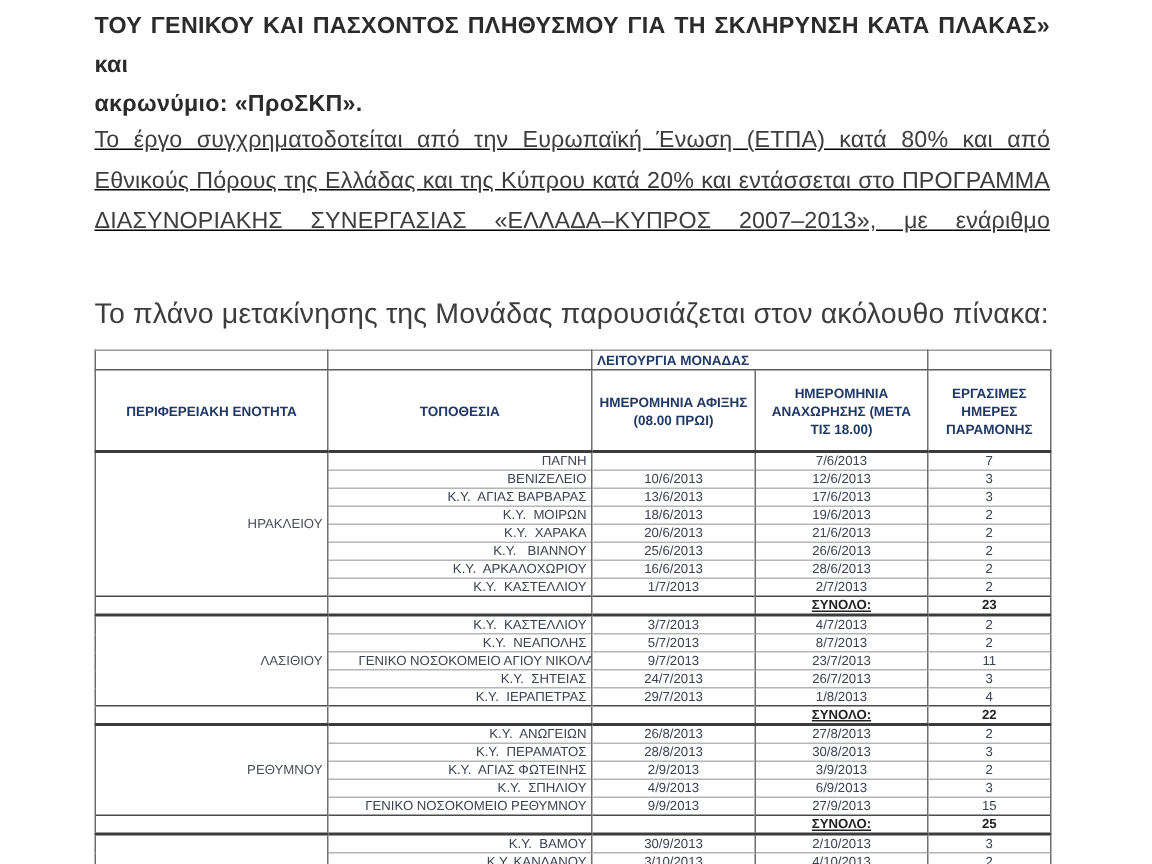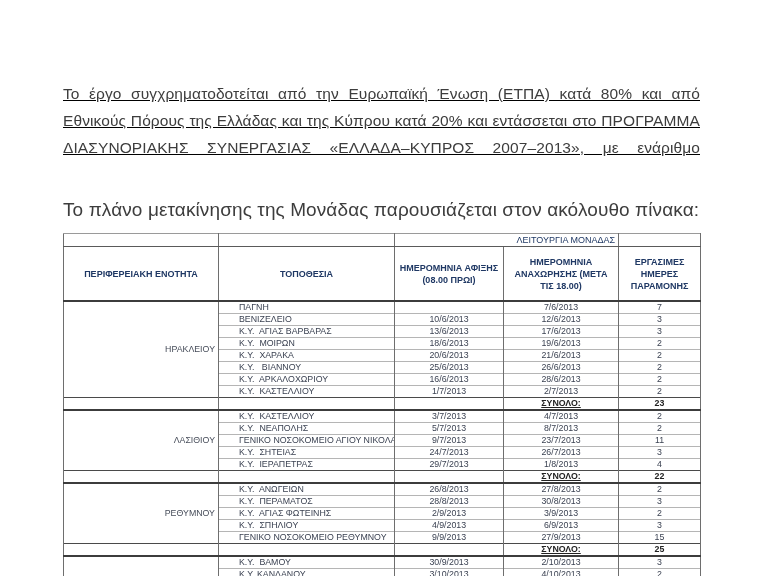--- a/index.html
+++ b/index.html
@@ -20,49 +20,53 @@
   
   .tbl-wrap{top:233px;}
   table{border-collapse:collapse;table-layout:fixed;width:637px;}
   col.c1{width:155px;} col.c2{width:176px;} col.c3{width:109px;} col.c4{width:115px;} col.c5{width:82px;}
   th,td{
     margin:0;padding:0 3px;overflow:hidden;
     border-left:1px solid #6e6e6e;border-right:1px solid #6e6e6e;
     font-family:"Liberation Sans", sans-serif;
   }
   tr.top-row th{
-    height:12px;font-size:9px;font-weight:normal;color:#1F3864;text-align:right;
+    height:12px;font-size:9px;font-weight:bold;color:#1F3864;text-align:left;
     border-top:1px solid #9a9a9a;border-bottom:1px solid #5a5a5a;line-height:12px;
     white-space:nowrap;
   }
   tr.head-row th{
     height:49px;font-size:9px;font-weight:bold;color:#1F3864;text-align:center;
     vertical-align:middle;line-height:12px;border-bottom:2px solid #3c3c3c;padding:2px 3px;
   }
   tbody td{
     height:11px;font-size:8.8px;color:#3b4252;text-align:center;vertical-align:middle;
     border-top:1px solid #b5b5b5;line-height:11px;white-space:pre;
   }
-  tbody td.loc{text-align:left;padding-left:20px;margin-left:35px;}
+  tbody td.loc{text-align:right;padding-left:20px;margin-left:35px;}
   tbody td.region{
     font-size:8.8px;color:#474d5a;text-align:right;vertical-align:middle;
     border-top:2px solid #3c3c3c;
   }
   tr.total-row td{
     border-top:1px solid #4a4a4a;border-bottom:2px solid #3c3c3c;
     font-weight:bold;color:#222;
   }
   tr.total-row td.total-label{text-decoration:underline;}
   tbody tr:first-child td{border-top:none;}
 </style>
 </head>
 <body>
 
 <div class="page">
 
+  <div class="content title-block" style="top:5px;">
+    <div class="t-line just">ΤΟΥ ΓΕΝΙΚΟΥ ΚΑΙ ΠΑΣΧΟΝΤΟΣ ΠΛΗΘΥΣΜΟΥ ΓΙΑ ΤΗ ΣΚΛΗΡΥΝΣΗ ΚΑΤΑ ΠΛΑΚΑΣ» και</div>
+    <div class="t-line">ακρωνύμιο: «ΠροΣΚΠ».</div>
+  </div>
 
   <div class="content para-block" style="top:80px;">
     <div class="p-line just">Το έργο συγχρηματοδοτείται  από την Ευρωπαϊκή Ένωση (ΕΤΠΑ) κατά 80% και από</div>
     <div class="p-line just">Εθνικούς Πόρους της Ελλάδας και της Κύπρου κατά 20% και εντάσσεται στο ΠΡΟΓΡΑΜΜΑ</div>
     <div class="p-line just">ΔΙΑΣΥΝΟΡΙΑΚΗΣ ΣΥΝΕΡΓΑΣΙΑΣ «ΕΛΛΑΔΑ–ΚΥΠΡΟΣ 2007–2013», με ενάριθμο</div>
   </div>
 
   <div class="content intro-block" style="top:199px;">Το πλάνο μετακίνησης της Μονάδας παρουσιάζεται στον ακόλουθο πίνακα:</div>
 
   <div class="content tbl-wrap" style="top:233px;">

